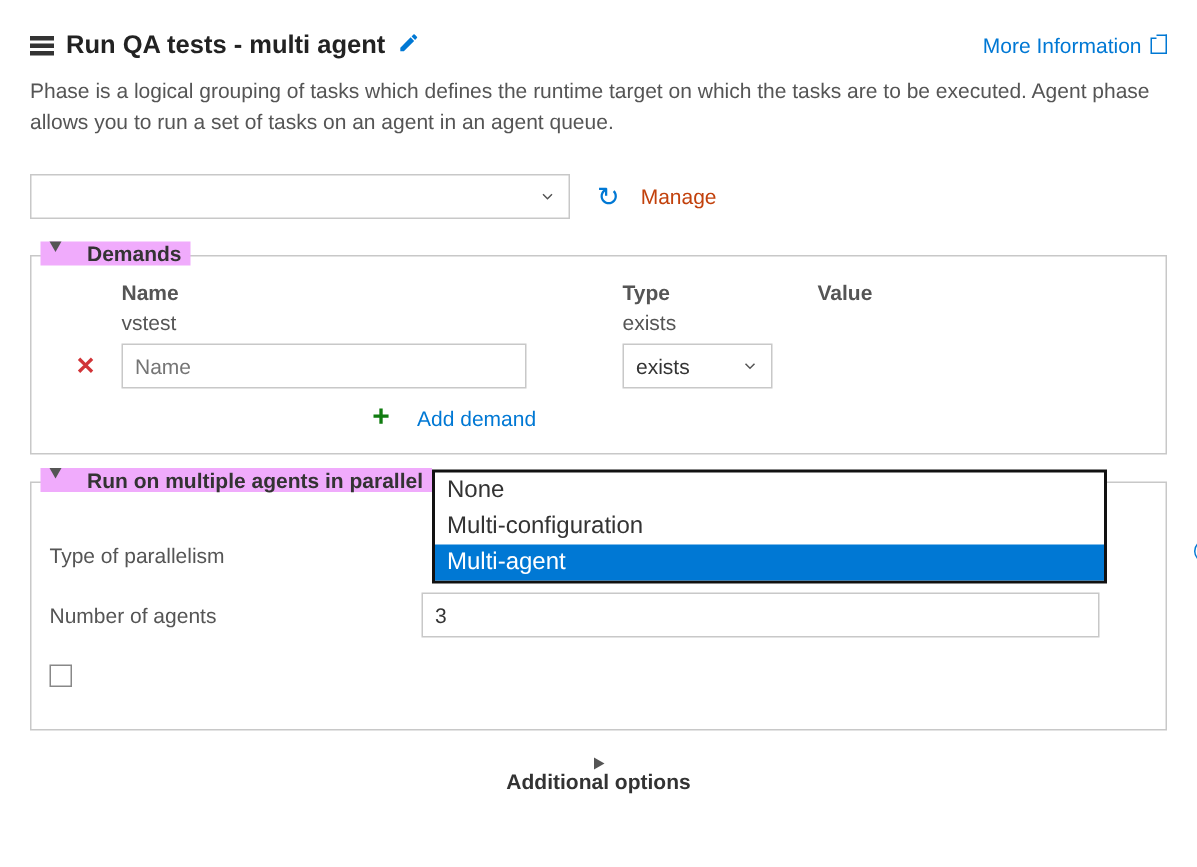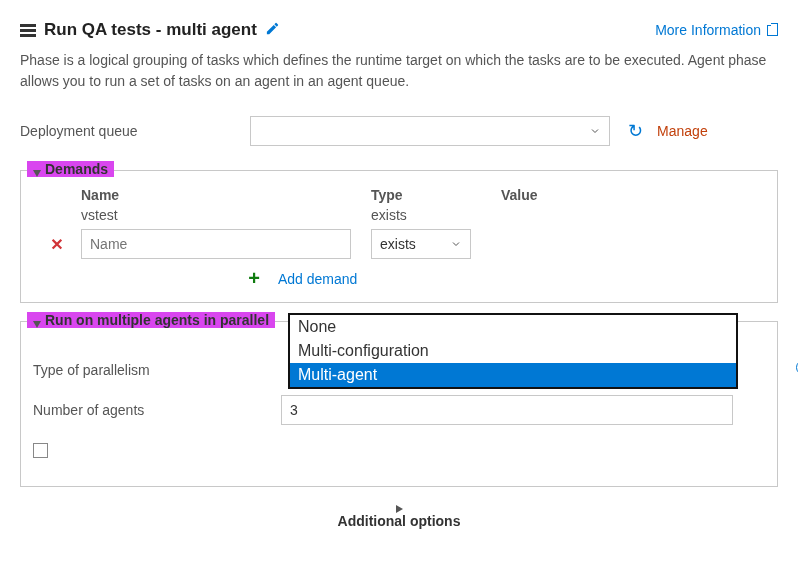--- a/index.html
+++ b/index.html
@@ -36,30 +36,30 @@
       display: flex; align-items: center; padding: 0 8px; justify-content: flex-end;
       cursor: pointer;
     }
     .chev { width: 12px; height: 12px; }
     .refresh { margin: 0 14px 0 18px; color: #0078d4; cursor: pointer; font-size: 18px; }
     .manage-link { color: #c2410c; text-decoration: none; }
     .fieldset {
       border: 1px solid #c8c8c8; padding: 8px 12px 12px; margin-bottom: 18px; position: relative;
     }
     .fieldset-legend {
-      position: absolute; top: -10px; left: 6px; background: #d946ef; padding: 0 6px;
-      font-weight: 700; display: flex; align-items: flex-end; gap: 4px;
+      position: absolute; top: -10px; left: 6px; background: #f0abfc; padding: 0 6px;
+      font-weight: 700; display: flex; align-items: flex-start; gap: 17px;
     }
     .tri { display: inline-block; width: 0; height: 0; border-left: 4px solid transparent; border-right: 4px solid transparent; border-top: 7px solid #555;}
     .tri.right { border-top: 4px solid transparent; border-bottom: 4px solid transparent; border-left: 7px solid #555; border-right: 0;}
     .demands-table { margin-top: 8px; }
     .dh-row, .d-row { display: flex; align-items: center; justify-content: center; }
     .col-action { width: 48px; display: flex; justify-content: center; }
     .col-name { width: 290px; }
-    .col-type { width: 130px; }
+    .col-type { width: 130px; margin-left: 44px; }
     .col-value { flex: 1; }
     .dh-row { color: #555; font-weight: 600; margin-bottom: 4px; }
     .static-row { color: #555; margin-bottom: 6px; }
     .inp {
       border: 1px solid #c8c8c8; height: 30px; padding: 0 8px;
       font-family: inherit; font-size: 14px; color: #333;
     }
     .inp.name-inp { width: 270px; }
     .sel.type-sel { width: 100px; display:flex; align-items:center; justify-content:space-between; border:1px solid #c8c8c8; height:30px; padding:0 8px;}
     .x-del { color: #d13438; font-size: 16px; font-weight: 700; cursor: pointer; }
@@ -106,21 +106,20 @@
   </div>
   <a href="#" class="more-info">
     <span>More Information</span>
     <span class="ext-icon"></span>
   </a>
 </div>
 
 <p class="description">Phase is a logical grouping of tasks which defines the runtime target on which the tasks are to be executed. Agent phase allows you to run a set of tasks on an agent in an agent queue.</p>
 
 <div class="queue-row">
-  <div class="label">Deployment queue</div>
   <div class="select-wrap">
     <span></span>
     <svg class="chev" viewBox="0 0 24 24">
         <path fill="none" stroke="#555" stroke-width="2" d="M6 9l6 6 6-6"></path>
       </svg>
   </div>
   <span class="refresh">↻</span>
   <a href="#" class="manage-link">Manage</a>
 </div>
 

